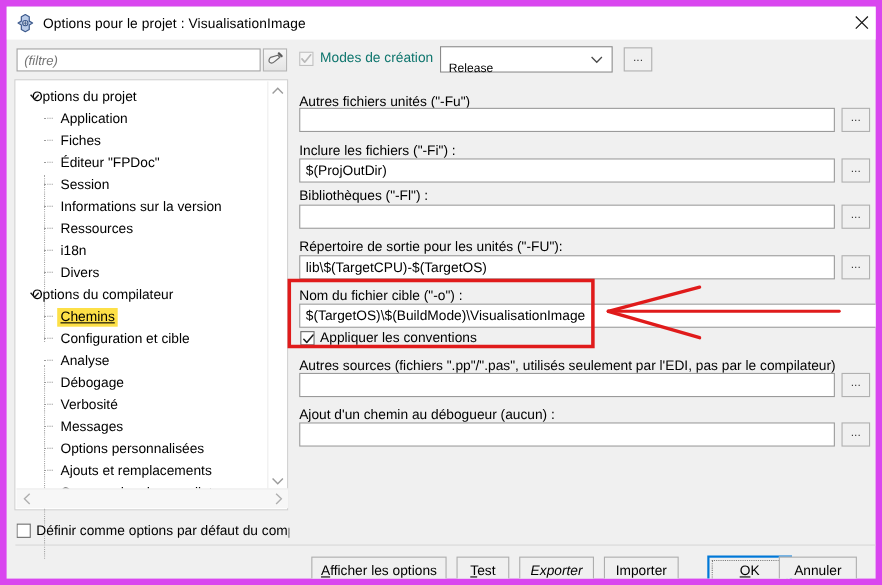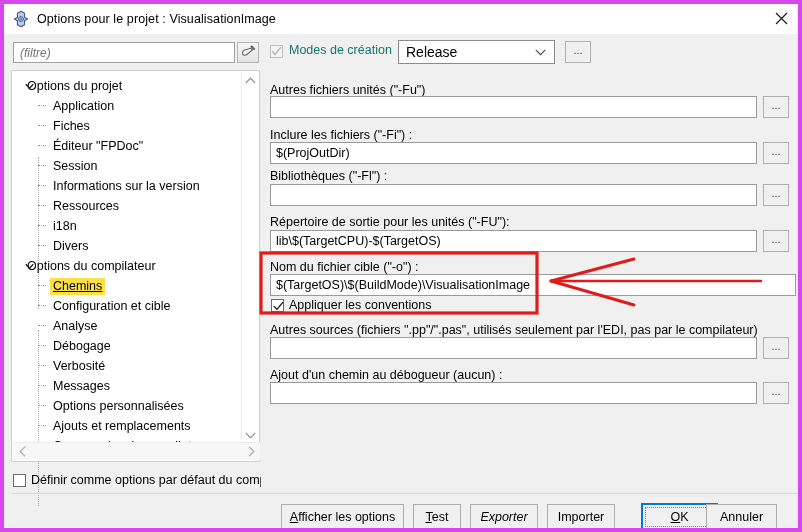--- a/index.html
+++ b/index.html
@@ -15,21 +15,21 @@
     color: #000000;
     overflow: hidden;
     position: relative;
   }
   #dialog {
     position: absolute;
     left: 0; top: 0;
     width: 802px;
     height: 532px;
     background: #f0f0f0;
-    border: 4px solid #d946ef;
+    border: 6px solid #d946ef;
     box-sizing: border-box;
     overflow: hidden;
   }
 
   
   #titlebar {
     position: absolute;
     left: 0; top: 0;
     width: 800px;
     height: 30px;
@@ -104,22 +104,22 @@
   #buildmode-select {
     position: absolute;
     left: 394px; top: 36px;
     width: 157px; height: 24px;
     background: #ffffff;
     border: 1px solid #8a8a8a;
     box-sizing: border-box;
   }
   #buildmode-value {
     position: absolute;
-    left: 7px; top: 3px;
-    font-size: 14px;
+    left: 7px; top: 13px;
+    font-size: 11px;
     color: #000;
   }
   #buildmode-arrow {
     position: absolute;
     right: 8px; top: 8px;
   }
   #buildmode-dots {
     position: absolute;
     left: 561px; top: 37px;
     width: 26px; height: 22px;

